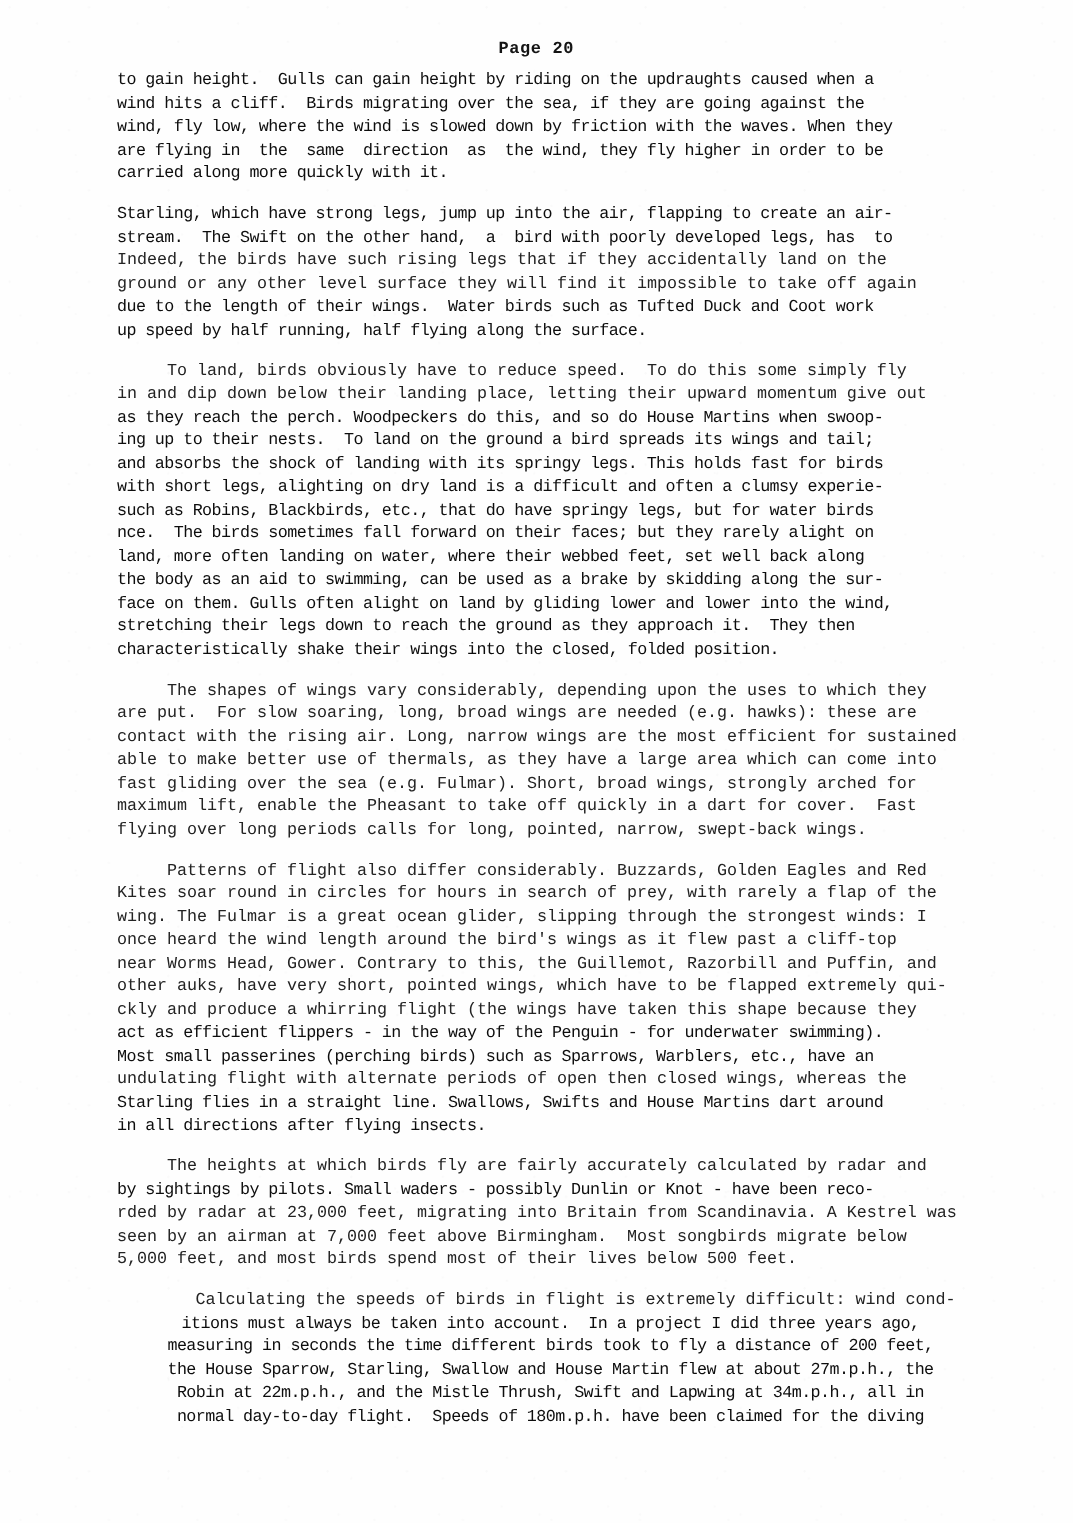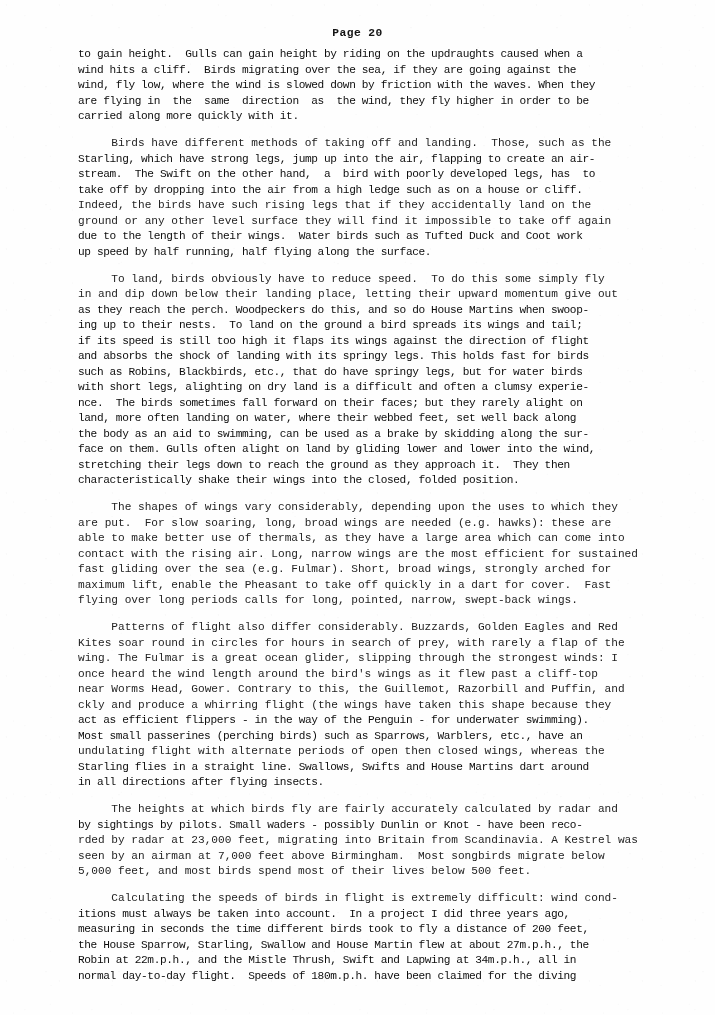--- a/index.html
+++ b/index.html
@@ -54,21 +54,21 @@
   .body-text {
     position: absolute;
     top: 47px;
     left: 78px;
     width: 578px;
   }
 
   .para {
     margin: 0 0 11.5px 0;
   }
-  .para.tight { margin-bottom: 0; }
+  .para.tight { margin-bottom: 0; text-align: center; }
 
   .line {
     display: block;
     white-space: pre;
     font-size: 11.15px;
     line-height: 15.5px;
     letter-spacing: -0.02px;
     color: #1b1b1b;
     height: 15.5px;
   }
@@ -96,63 +96,61 @@
 
     <p class="para">
       <span class="line heavy">to gain height.  Gulls can gain height by riding on the updraughts caused when a</span>
       <span class="line heavy">wind hits a cliff.  Birds migrating over the sea, if they are going against the</span>
       <span class="line heavy">wind, fly low, where the wind is slowed down by friction with the waves. When they</span>
       <span class="line heavy">are flying in  the  same  direction  as  the wind, they fly higher in order to be</span>
       <span class="line heavy">carried along more quickly with it.</span>
     </p>
 
     <p class="para">
-      <span class="line mid">     Birds have different methods of taking off and landing.  Those, such as the</span>
       <span class="line heavy">Starling, which have strong legs, jump up into the air, flapping to create an air-</span>
       <span class="line heavy">stream.  The Swift on the other hand,  a  bird with poorly developed legs, has  to</span>
-      <span class="line heavy">take off by dropping into the air from a high ledge such as on a house or cliff.</span>
       <span class="line mid">Indeed, the birds have such rising legs that if they accidentally land on the</span>
       <span class="line mid">ground or any other level surface they will find it impossible to take off again</span>
       <span class="line heavy">due to the length of their wings.  Water birds such as Tufted Duck and Coot work</span>
       <span class="line heavy">up speed by half running, half flying along the surface.</span>
     </p>
 
     <p class="para">
       <span class="line mid">     To land, birds obviously have to reduce speed.  To do this some simply fly</span>
       <span class="line mid">in and dip down below their landing place, letting their upward momentum give out</span>
       <span class="line heavy">as they reach the perch. Woodpeckers do this, and so do House Martins when swoop-</span>
       <span class="line heavy">ing up to their nests.  To land on the ground a bird spreads its wings and tail;</span>
-      <span class="line heavy">if its speed is still too high it flaps its wings against the direction of flight</span>
       <span class="line heavy">and absorbs the shock of landing with its springy legs. This holds fast for birds</span>
+      <span class="line heavy">with short legs, alighting on dry land is a difficult and often a clumsy experie-</span>
       <span class="line heavy">such as Robins, Blackbirds, etc., that do have springy legs, but for water birds</span>
-      <span class="line heavy">with short legs, alighting on dry land is a difficult and often a clumsy experie-</span>
       <span class="line heavy">nce.  The birds sometimes fall forward on their faces; but they rarely alight on</span>
       <span class="line heavy">land, more often landing on water, where their webbed feet, set well back along</span>
       <span class="line heavy">the body as an aid to swimming, can be used as a brake by skidding along the sur-</span>
       <span class="line heavy">face on them. Gulls often alight on land by gliding lower and lower into the wind,</span>
       <span class="line heavy">stretching their legs down to reach the ground as they approach it.  They then</span>
       <span class="line heavy">characteristically shake their wings into the closed, folded position.</span>
     </p>
 
     <p class="para">
       <span class="line mid">     The shapes of wings vary considerably, depending upon the uses to which they</span>
       <span class="line mid">are put.  For slow soaring, long, broad wings are needed (e.g. hawks): these are</span>
+      <span class="line mid">contact with the rising air. Long, narrow wings are the most efficient for sustained</span>
       <span class="line mid">able to make better use of thermals, as they have a large area which can come into</span>
-      <span class="line mid">contact with the rising air. Long, narrow wings are the most efficient for sustained</span>
       <span class="line mid">fast gliding over the sea (e.g. Fulmar). Short, broad wings, strongly arched for</span>
       <span class="line mid">maximum lift, enable the Pheasant to take off quickly in a dart for cover.  Fast</span>
       <span class="line mid">flying over long periods calls for long, pointed, narrow, swept-back wings.</span>
     </p>
 
     <p class="para">
       <span class="line mid">     Patterns of flight also differ considerably. Buzzards, Golden Eagles and Red</span>
       <span class="line mid">Kites soar round in circles for hours in search of prey, with rarely a flap of the</span>
       <span class="line mid">wing. The Fulmar is a great ocean glider, slipping through the strongest winds: I</span>
       <span class="line mid">once heard the wind length around the bird's wings as it flew past a cliff-top</span>
       <span class="line mid">near Worms Head, Gower. Contrary to this, the Guillemot, Razorbill and Puffin, and</span>
+      <span class="line mid">other auks, have very short, pointed wings, which have to be flapped extremely qui-</span>
       <span class="line mid">ckly and produce a whirring flight (the wings have taken this shape because they</span>
       <span class="line heavy">act as efficient flippers - in the way of the Penguin - for underwater swimming).</span>
       <span class="line heavy">Most small passerines (perching birds) such as Sparrows, Warblers, etc., have an</span>
       <span class="line mid">undulating flight with alternate periods of open then closed wings, whereas the</span>
       <span class="line heavy">Starling flies in a straight line. Swallows, Swifts and House Martins dart around</span>
       <span class="line heavy">in all directions after flying insects.</span>
     </p>
 
     <p class="para">
       <span class="line mid">     The heights at which birds fly are fairly accurately calculated by radar and</span>

